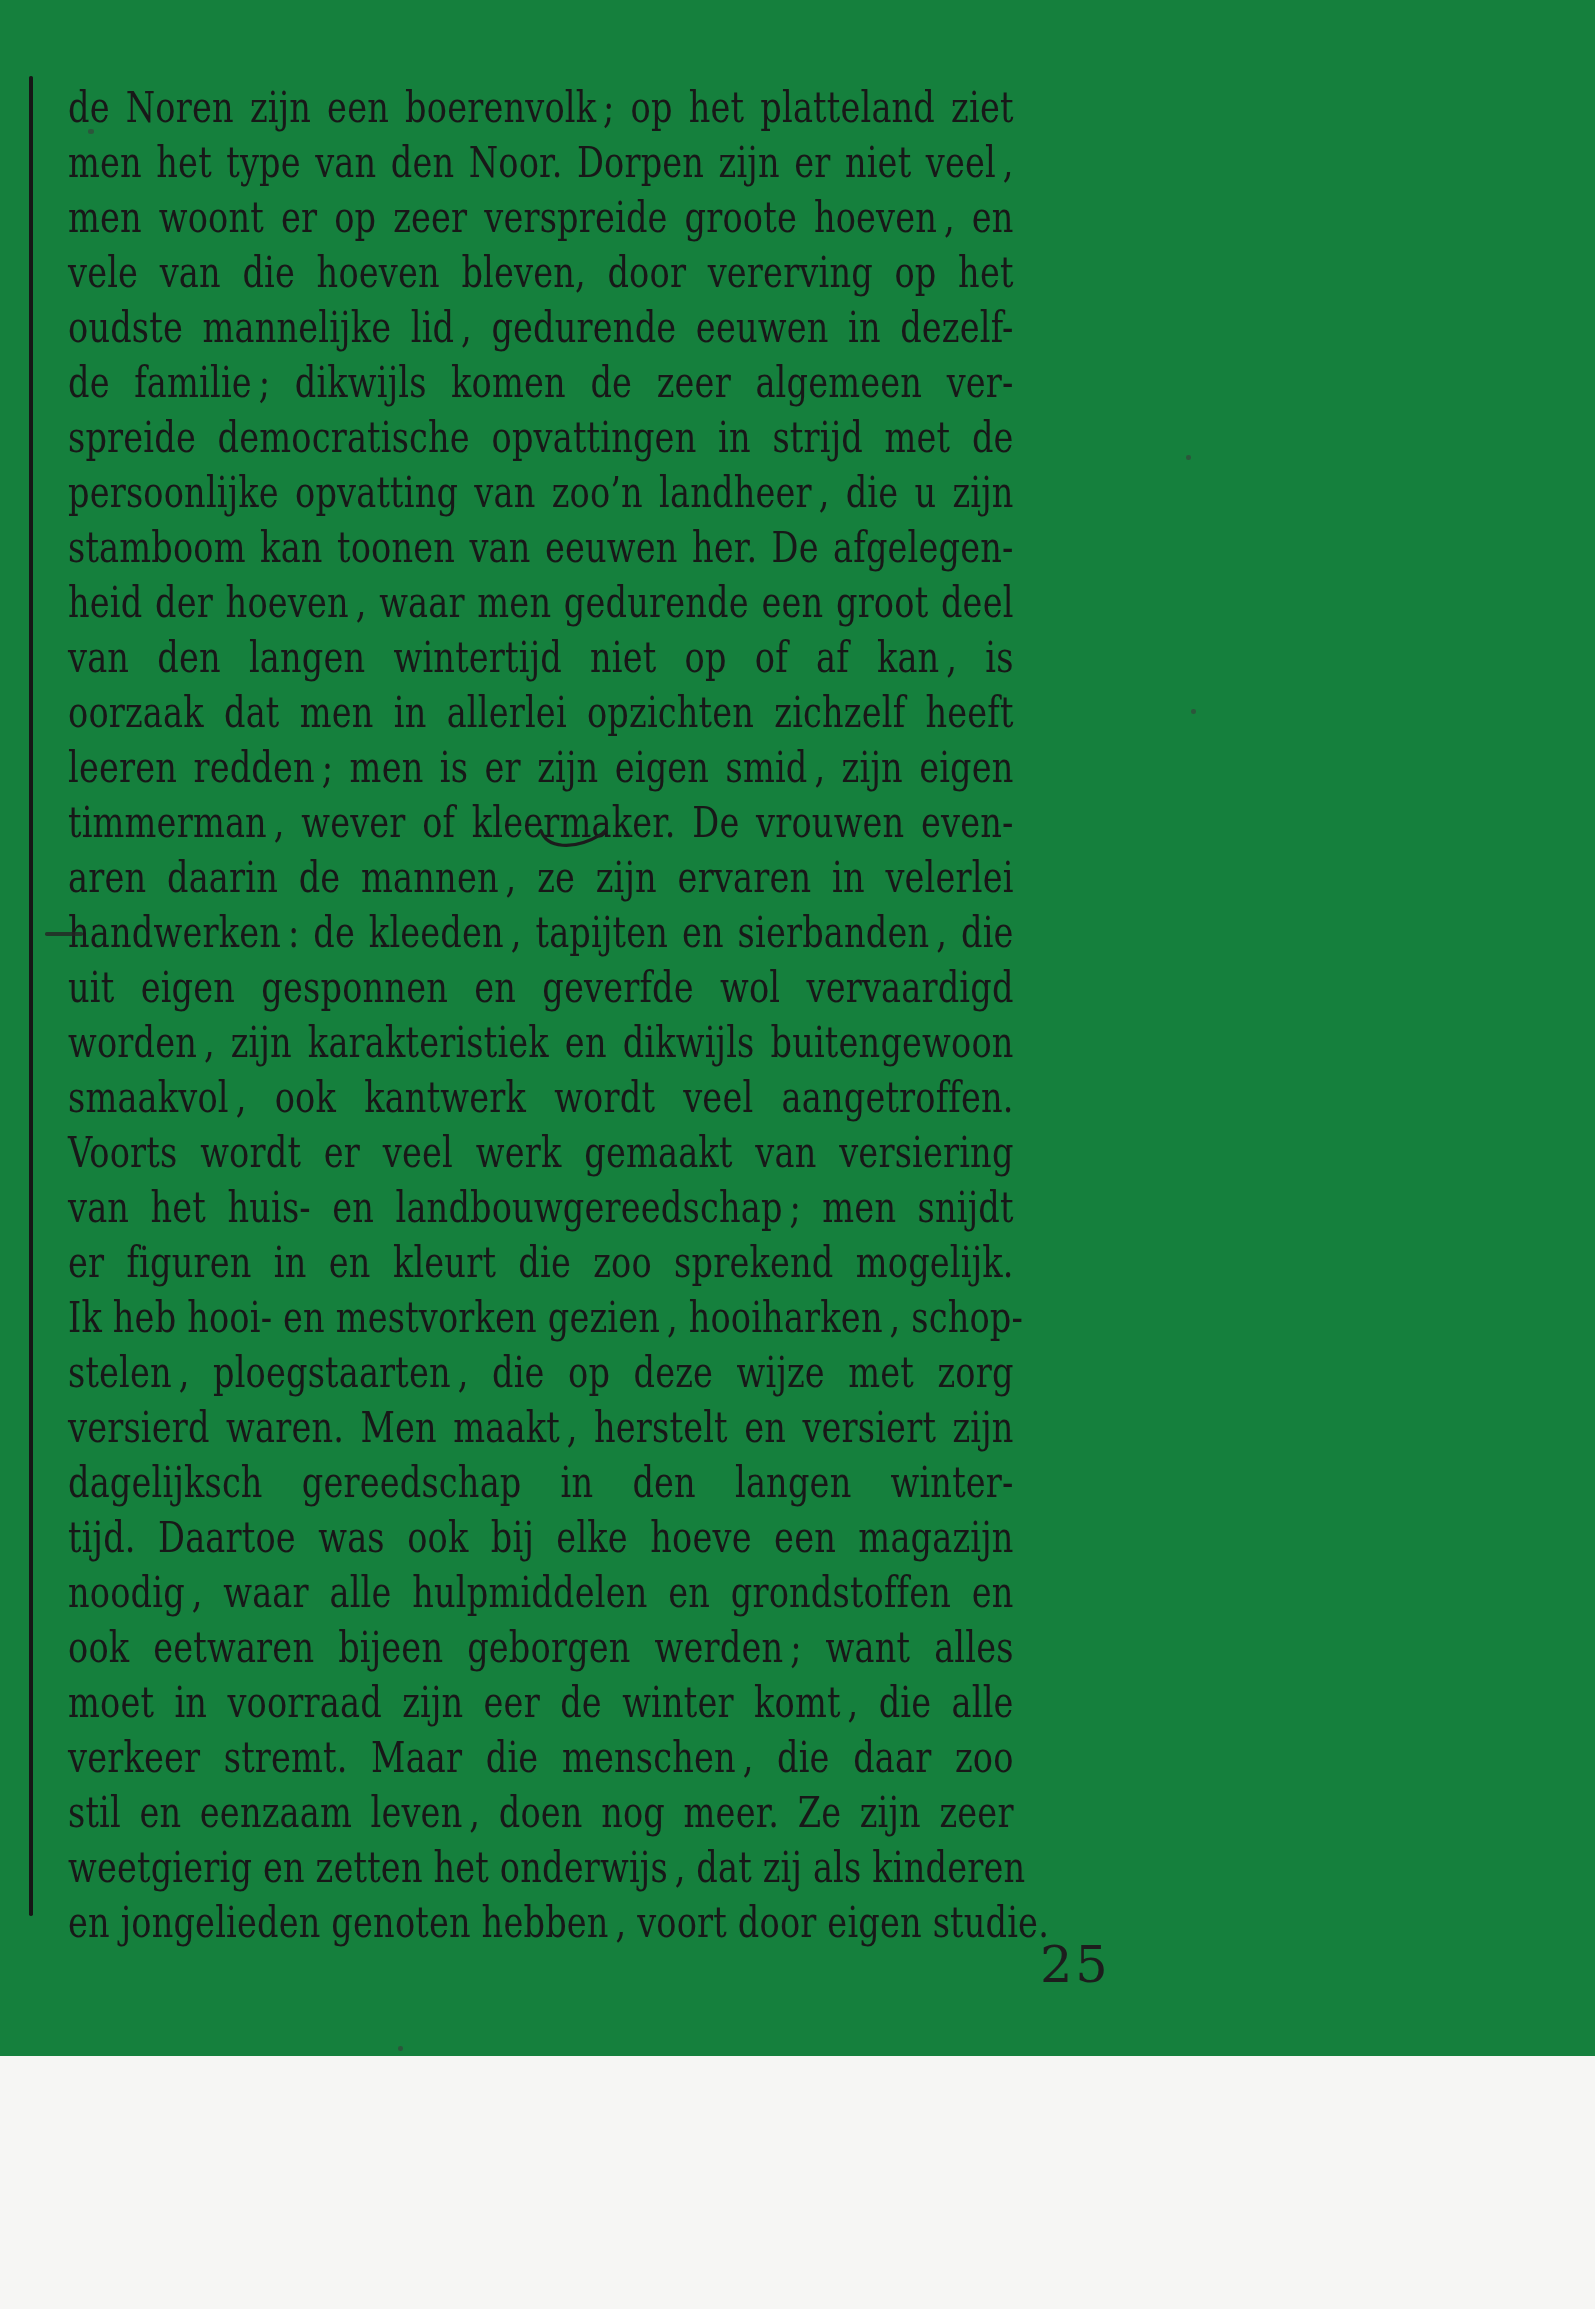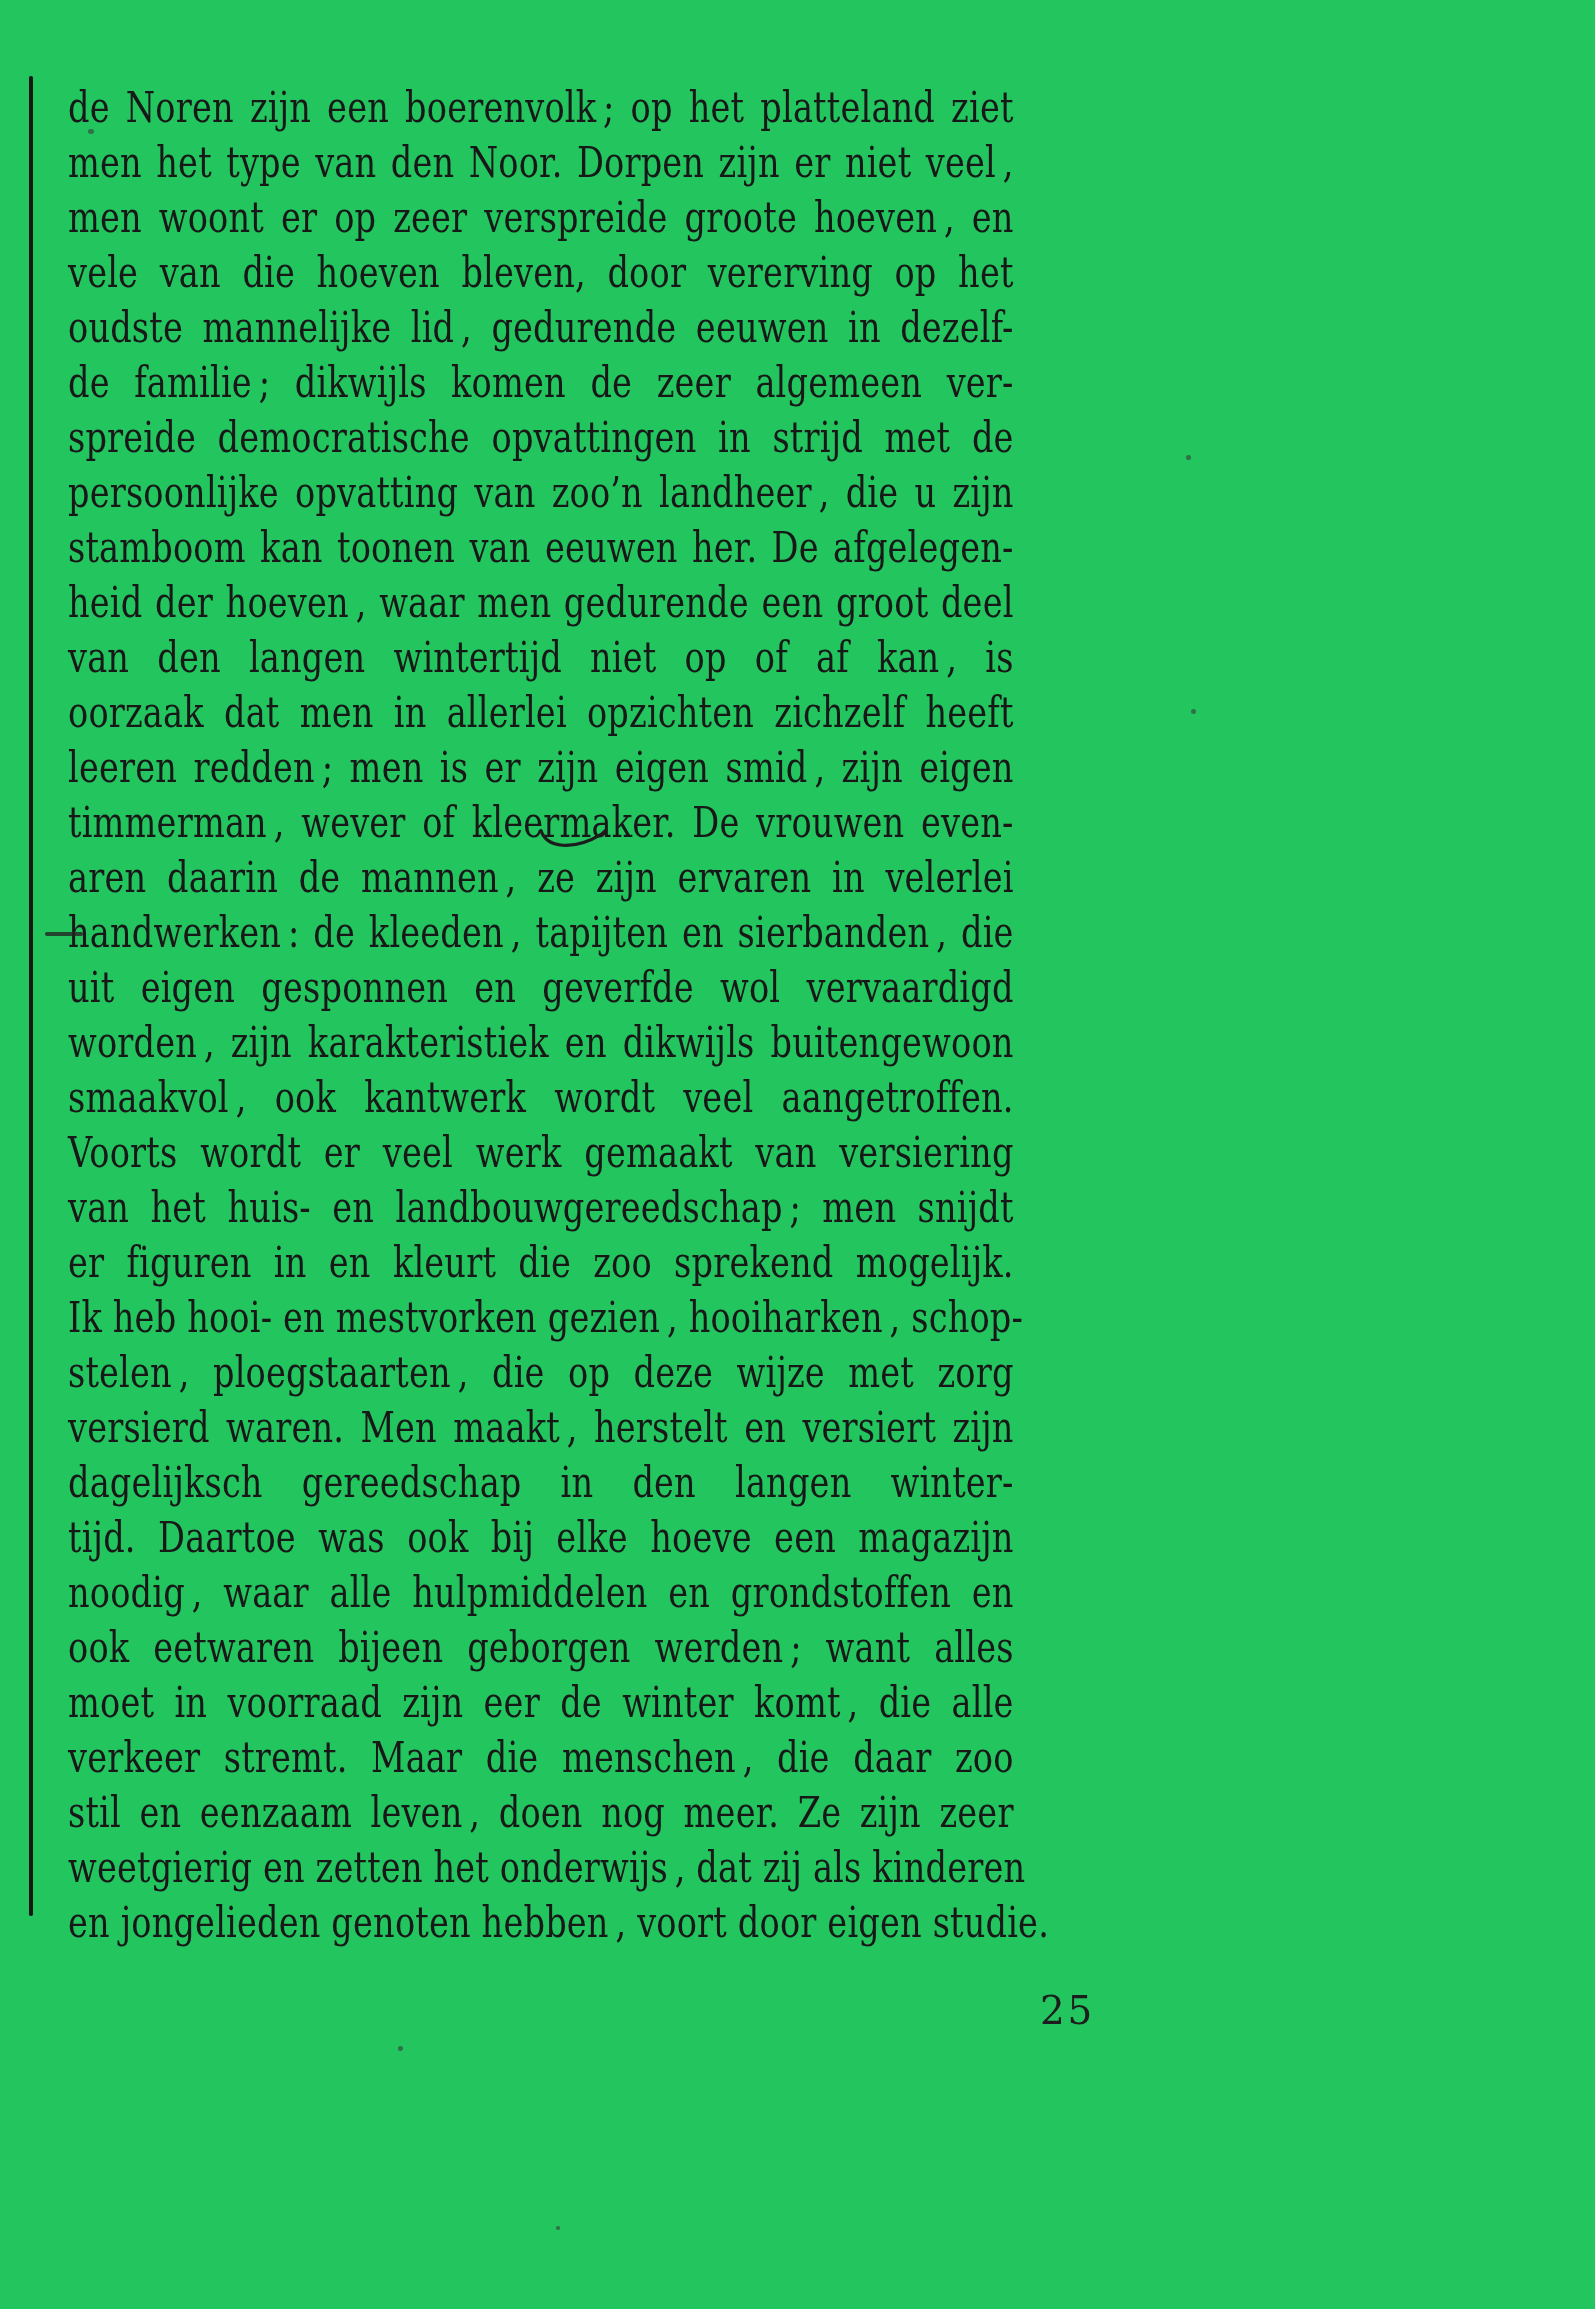--- a/index.html
+++ b/index.html
@@ -3,22 +3,22 @@
 <meta charset="utf-8">
 <style>
   html,body{margin:0;padding:0;}
   body{
     width:1596px;height:2309px;
     background:#f6f6f4;
     font-family:"DejaVu Serif","Liberation Serif",serif;
   }
   .page{
     position:relative;
-    width:1596px;height:2309px;
-    background:#22c55e;
+    width:1596px;height:2056px;
+    background:#15803d;
     overflow:hidden;
   }
   .margin-rule{
     position:absolute;
     left:29px;top:76px;
     width:3.6px;height:1840px;
     background:#161616;
     border-radius:1.8px;
   }
   .text-block{
@@ -33,22 +33,22 @@
     letter-spacing:0.2px;
   }
   .text-line{
     white-space:nowrap;
     text-align:justify;
     text-align-last:justify;
     height:55px;
   }
   .page-number{
     position:absolute;
-    left:1040px;top:1988px;
-    font-size:39px;
+    left:1040px;top:1935px;
+    font-size:51px;
     color:#1d1d1d;
     letter-spacing:2.7px;
   }
   .flourish{
     position:absolute;
     left:538px;top:826px;
     width:73px;height:29px;
   }
   .speck{
     position:absolute;

